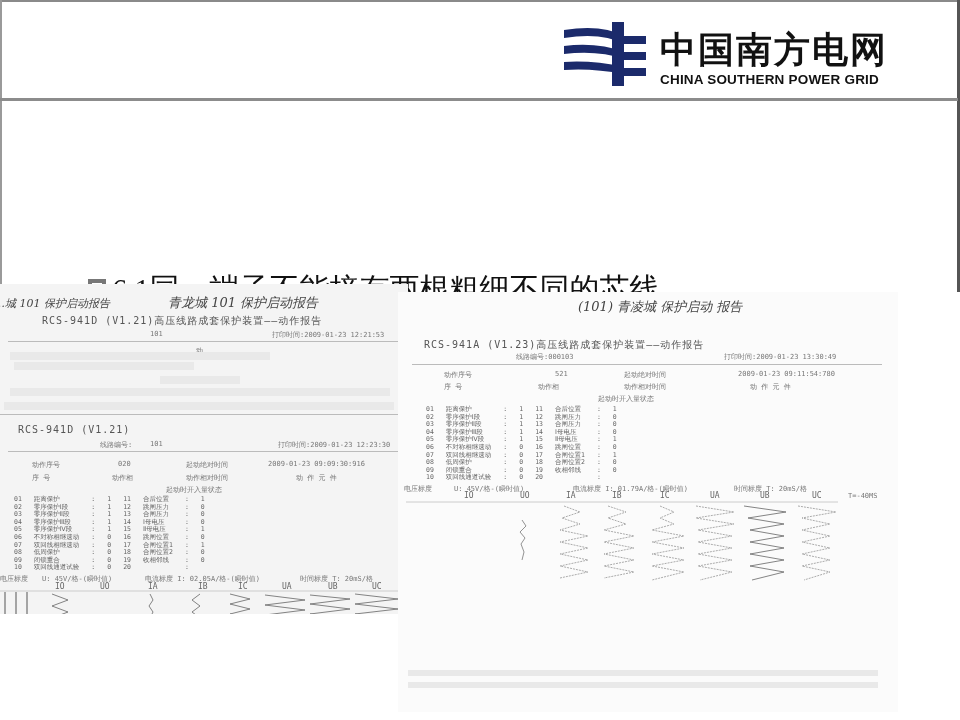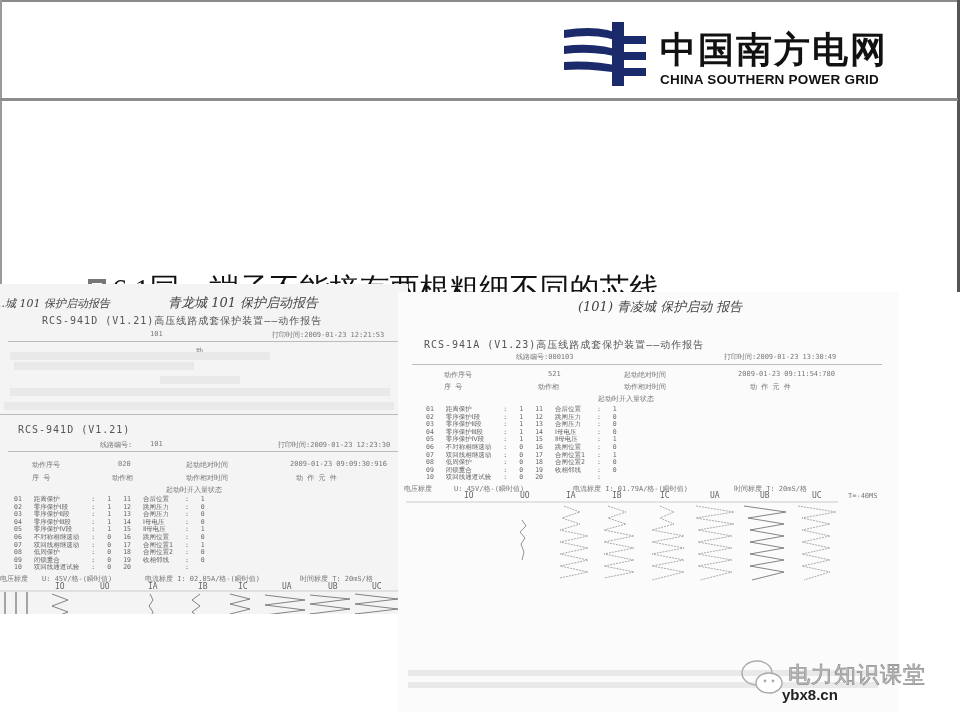--- a/index.html
+++ b/index.html
@@ -92,21 +92,21 @@
 
     <div class="doc-head" style="left:18px;top:140px;">RCS-941D (V1.21)</div>
     <div class="doc-small" style="left:100px;top:156px;">线路编号:</div>
     <div class="doc-small" style="left:150px;top:156px;">101</div>
     <div class="doc-small" style="left:278px;top:156px;">打印时间:2009-01-23 12:23:30</div>
     <div class="hr" style="left:8px;top:167px;width:395px;"></div>
 
     <div class="doc-small" style="left:32px;top:176px;">动作序号</div>
     <div class="doc-small" style="left:118px;top:176px;">020</div>
     <div class="doc-small" style="left:186px;top:176px;">起动绝对时间</div>
-    <div class="doc-small" style="left:290px;top:176px;">2009-01-23 09:09:30:916</div>
+    <div class="doc-small" style="left:268px;top:176px;">2009-01-23 09:09:30:916</div>
     <div class="doc-small" style="left:32px;top:189px;">序 号</div>
     <div class="doc-small" style="left:112px;top:189px;">动作相</div>
     <div class="doc-small" style="left:186px;top:189px;">动作相对时间</div>
     <div class="doc-small" style="left:296px;top:189px;">动 作 元 件</div>
     <div class="doc-small" style="left:166px;top:201px;">起动时开入量状态</div>
 
     <table class="io" style="left:8px;top:212px;">
       <tbody id="left-io-body">
           <tr>
             <td>01</td>
@@ -240,21 +240,21 @@
     </svg>
   </div>
 
   <div class="scan scan-right">
     <div class="hand" style="left:180px;top:6px;font-size:13px;">(101) 青凌城 保护启动 报告</div>
     <div class="doc-head" style="left:26px;top:46px;">RCS-941A (V1.23)高压线路成套保护装置——动作报告</div>
     <div class="doc-small" style="left:118px;top:60px;">线路编号:000103</div>
     <div class="doc-small" style="left:326px;top:60px;">打印时间:2009-01-23 13:30:49</div>
     <div class="hr" style="left:14px;top:72px;width:470px;"></div>
     <div class="doc-small" style="left:46px;top:78px;">动作序号</div>
-    <div class="doc-small" style="left:150px;top:78px;">521</div>
+    <div class="doc-small" style="left:157px;top:78px;">521</div>
     <div class="doc-small" style="left:226px;top:78px;">起动绝对时间</div>
     <div class="doc-small" style="left:340px;top:78px;">2009-01-23 09:11:54:780</div>
     <div class="doc-small" style="left:46px;top:90px;">序 号</div>
     <div class="doc-small" style="left:140px;top:90px;">动作相</div>
     <div class="doc-small" style="left:226px;top:90px;">动作相对时间</div>
     <div class="doc-small" style="left:352px;top:90px;">动 作 元 件</div>
     <div class="doc-small" style="left:200px;top:102px;">起动时开入量状态</div>
 
     <table class="io" style="left:22px;top:114px;">
       <tbody id="right-io-body">
@@ -383,23 +383,13 @@
       <polyline points="210,6 228,12 210,18 228,24 206,30 236,36 206,42 236,48 206,54 236,60 206,66 236,72 206,78" fill="none" stroke="#888" stroke-width="0.7" stroke-dasharray="2,1"></polyline>
       <polyline points="262,6 276,12 262,18 276,24 254,30 286,36 254,42 286,48 254,54 286,60 254,66 286,72 254,80" fill="none" stroke="#888" stroke-width="0.7" stroke-dasharray="2,1"></polyline>
       <polyline points="298,6 336,12 298,18 336,24 300,30 334,36 300,42 334,48 300,54 334,60 300,66 334,72 302,80" fill="none" stroke="#888" stroke-width="0.7" stroke-dasharray="2,1"></polyline>
       <polyline points="346,6 388,12 350,18 386,24 352,30 386,36 352,42 386,48 352,54 386,60 352,66 386,72 354,80" fill="none" stroke="#666" stroke-width="0.8"></polyline>
       <polyline points="400,6 438,12 404,18 432,24 404,30 432,36 404,42 432,48 404,54 432,60 404,66 432,72 406,80" fill="none" stroke="#888" stroke-width="0.7" stroke-dasharray="2,1"></polyline>
     </svg>
     <div class="faint-band" style="left:10px;top:378px;width:470px;height:6px;"></div>
     <div class="faint-band" style="left:10px;top:390px;width:470px;height:6px;"></div>
   </div>
 
-  <div class="watermark">
-    <svg style="position:absolute;left:0;top:0;" width="46" height="40" viewBox="0 0 46 40">
-      <ellipse cx="17" cy="15" rx="15" ry="12" fill="none" stroke="#aaa" stroke-width="1.4"></ellipse>
-      <ellipse cx="29" cy="25" rx="13" ry="10" fill="#fff" stroke="#aaa" stroke-width="1.4"></ellipse>
-      <circle cx="25" cy="23" r="1.4" fill="#aaa"></circle>
-      <circle cx="33" cy="23" r="1.4" fill="#aaa"></circle>
-    </svg>
-    <div class="wm-text">电力知识课堂</div>
-    <div class="wm-url">ybx8.cn</div>
-  </div>
 </div>
 
 </body></html>

